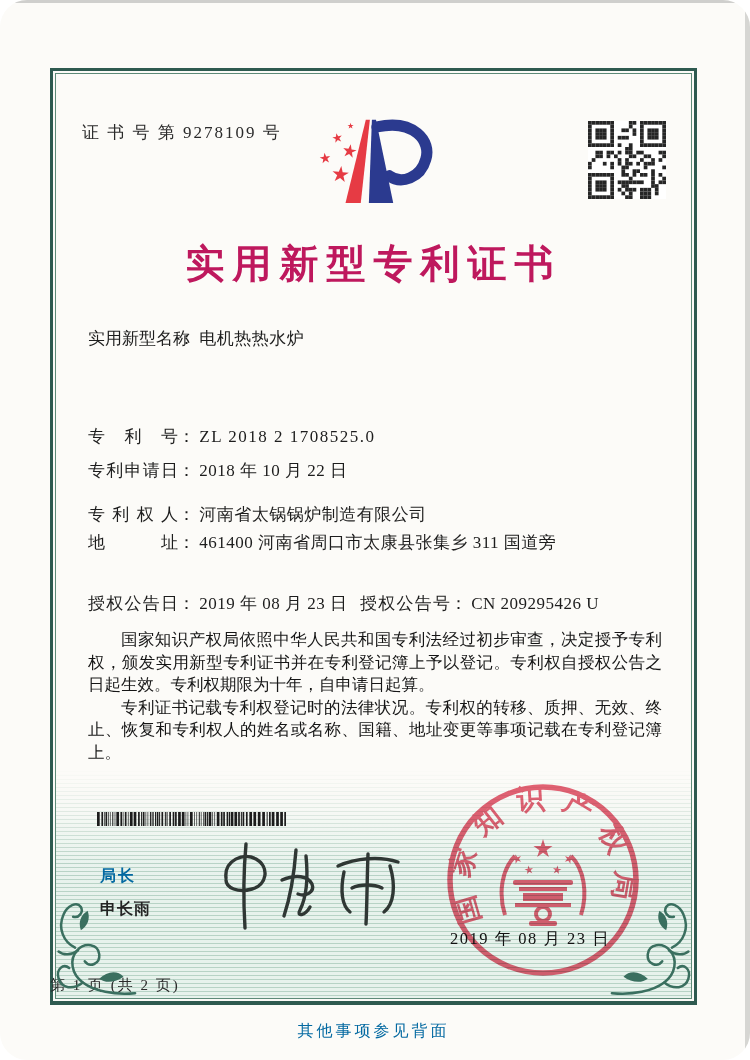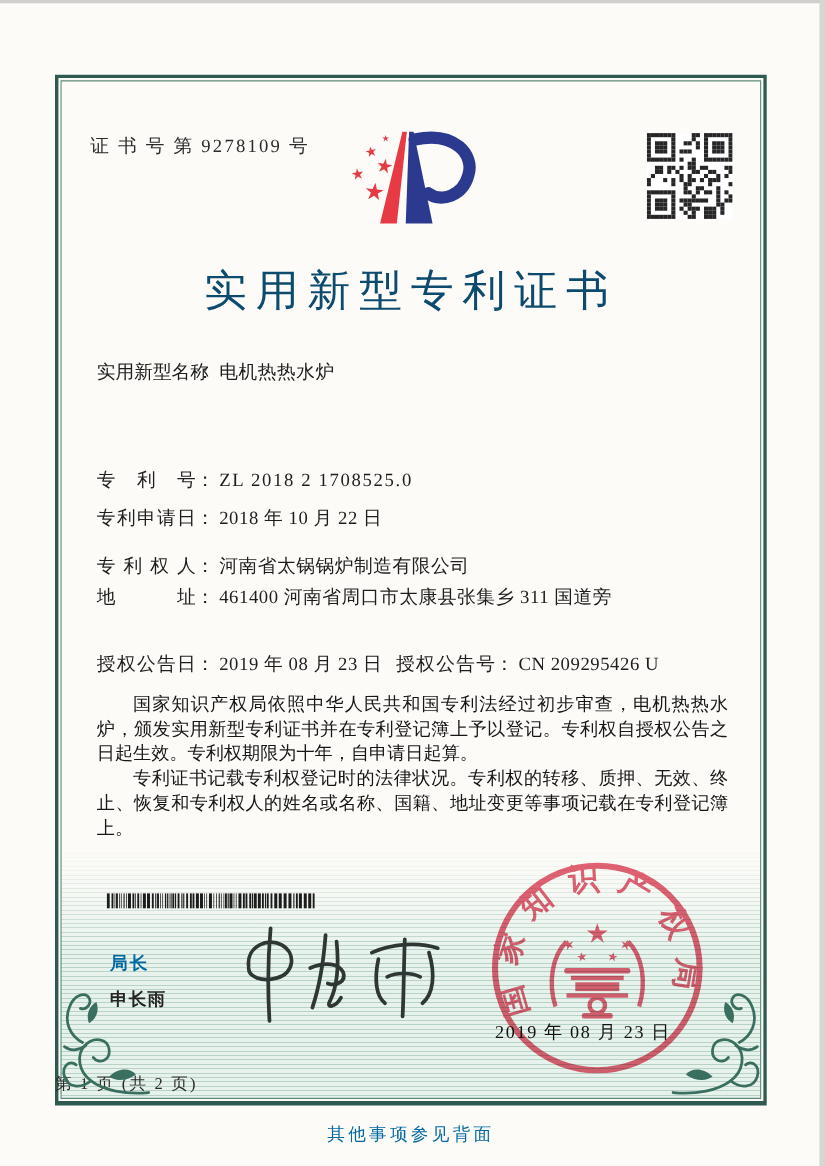--- a/index.html
+++ b/index.html
@@ -1,17 +1,17 @@
 <!DOCTYPE html>
 <html><head>
 <meta charset="utf-8">
 <style>
   html,body{margin:0;padding:0;background:#ffffff;}
   .page{position:relative;width:750px;height:1060px;background:#fcfbf8;overflow:hidden;
-        font-family:"Liberation Serif","DejaVu Serif",serif;color:#1d1d1d;}
+        font-family:"Liberation Serif","DejaVu Serif",serif;color:#1d1d1d;border-radius:27px;}
   .scan-edge-top{position:absolute;left:0;top:0;width:100%;height:3px;background:#cfcfcd;}
   .scan-edge-right{position:absolute;right:0;top:0;width:5px;height:100%;background:#d6d6d3;}
 
   
   .cert-border{position:absolute;left:50px;top:68px;right:53px;bottom:55px;
     border:3px solid #2e5a50;border-bottom-width:4px;
     box-shadow:inset 0 0 0 2px #fbfaf7, inset 0 0 0 3px #5d8a78;}
 
   
   .guilloche{position:absolute;left:54px;right:57px;top:768px;bottom:60px;
@@ -20,21 +20,21 @@
       linear-gradient(180deg, rgba(231,242,236,0) 0, rgba(231,242,236,.85) 60px, #e7f2ec 130px);
     -webkit-mask-image:linear-gradient(180deg, transparent 0, #000 95px);
     mask-image:linear-gradient(180deg, transparent 0, #000 95px);}
 
   .cert-no{position:absolute;left:82px;top:121px;font-size:17px;letter-spacing:2px;color:#2a2a2a;}
   .logo{position:absolute;left:312px;top:116px;width:132px;height:98px;}
   .qr{position:absolute;left:588px;top:121px;width:78px;height:78px;background:#fff;}
   .qr rect{fill:#262626;}
 
   .title{position:absolute;left:50px;right:53px;top:237px;margin:0;text-align:center;
-    font-size:39px;font-weight:400;letter-spacing:8px;color:#0c4a6e;}
+    font-size:39px;font-weight:700;letter-spacing:8px;color:#be185d;}
 
   .frow{position:absolute;left:88px;font-size:17px;line-height:23px;white-space:nowrap;}
   .flabel{display:inline-block;width:90px;text-align:justify;text-align-last:justify;}
   .fvalue{letter-spacing:.5px;}
   .fstack{display:inline-block;vertical-align:top;white-space:normal;}
 
   .body-text{position:absolute;left:88px;top:629px;width:574px;font-size:16.5px;line-height:22.5px;
     text-align:justify;color:#161616;}
   .body-text p{margin:0;text-indent:2em;}
 
@@ -350,21 +350,21 @@
   <div class="frow" style="top:592px">
     <span class="flabel">授权公告日</span><span>：</span>
     <span class="fvalue">2019 年 08 月 23 日</span>
   </div>
   <div class="frow" style="top:592px;left:360px">
     <span class="flabel">授权公告号</span><span>：</span>
     <span class="fvalue">CN 209295426 U</span>
   </div>
 
   <div class="body-text">
-    <p>国家知识产权局依照中华人民共和国专利法经过初步审查，电机热热水炉，颁发实用新型专利证书并在专利登记簿上予以登记。专利权自授权公告之日起生效。专利权期限为十年，自申请日起算。</p>
+    <p>国家知识产权局依照中华人民共和国专利法经过初步审查，决定授予专利权，颁发实用新型专利证书并在专利登记簿上予以登记。专利权自授权公告之日起生效。专利权期限为十年，自申请日起算。</p>
     <p>专利证书记载专利权登记时的法律状况。专利权的转移、质押、无效、终止、恢复和专利权人的姓名或名称、国籍、地址变更等事项记载在专利登记簿上。</p>
   </div>
 
   <svg id="barcode-svg" class="barcode" viewBox="0 0 560 42" preserveAspectRatio="none">
       <rect x="0" y="0" width="8" height="42"></rect>
       <rect x="13" y="0" width="5" height="42"></rect>
       <rect x="21" y="0" width="2" height="42"></rect>
       <rect x="25" y="0" width="5" height="42"></rect>
       <rect x="33" y="0" width="2" height="42"></rect>
       <rect x="38" y="0" width="2" height="42"></rect>

